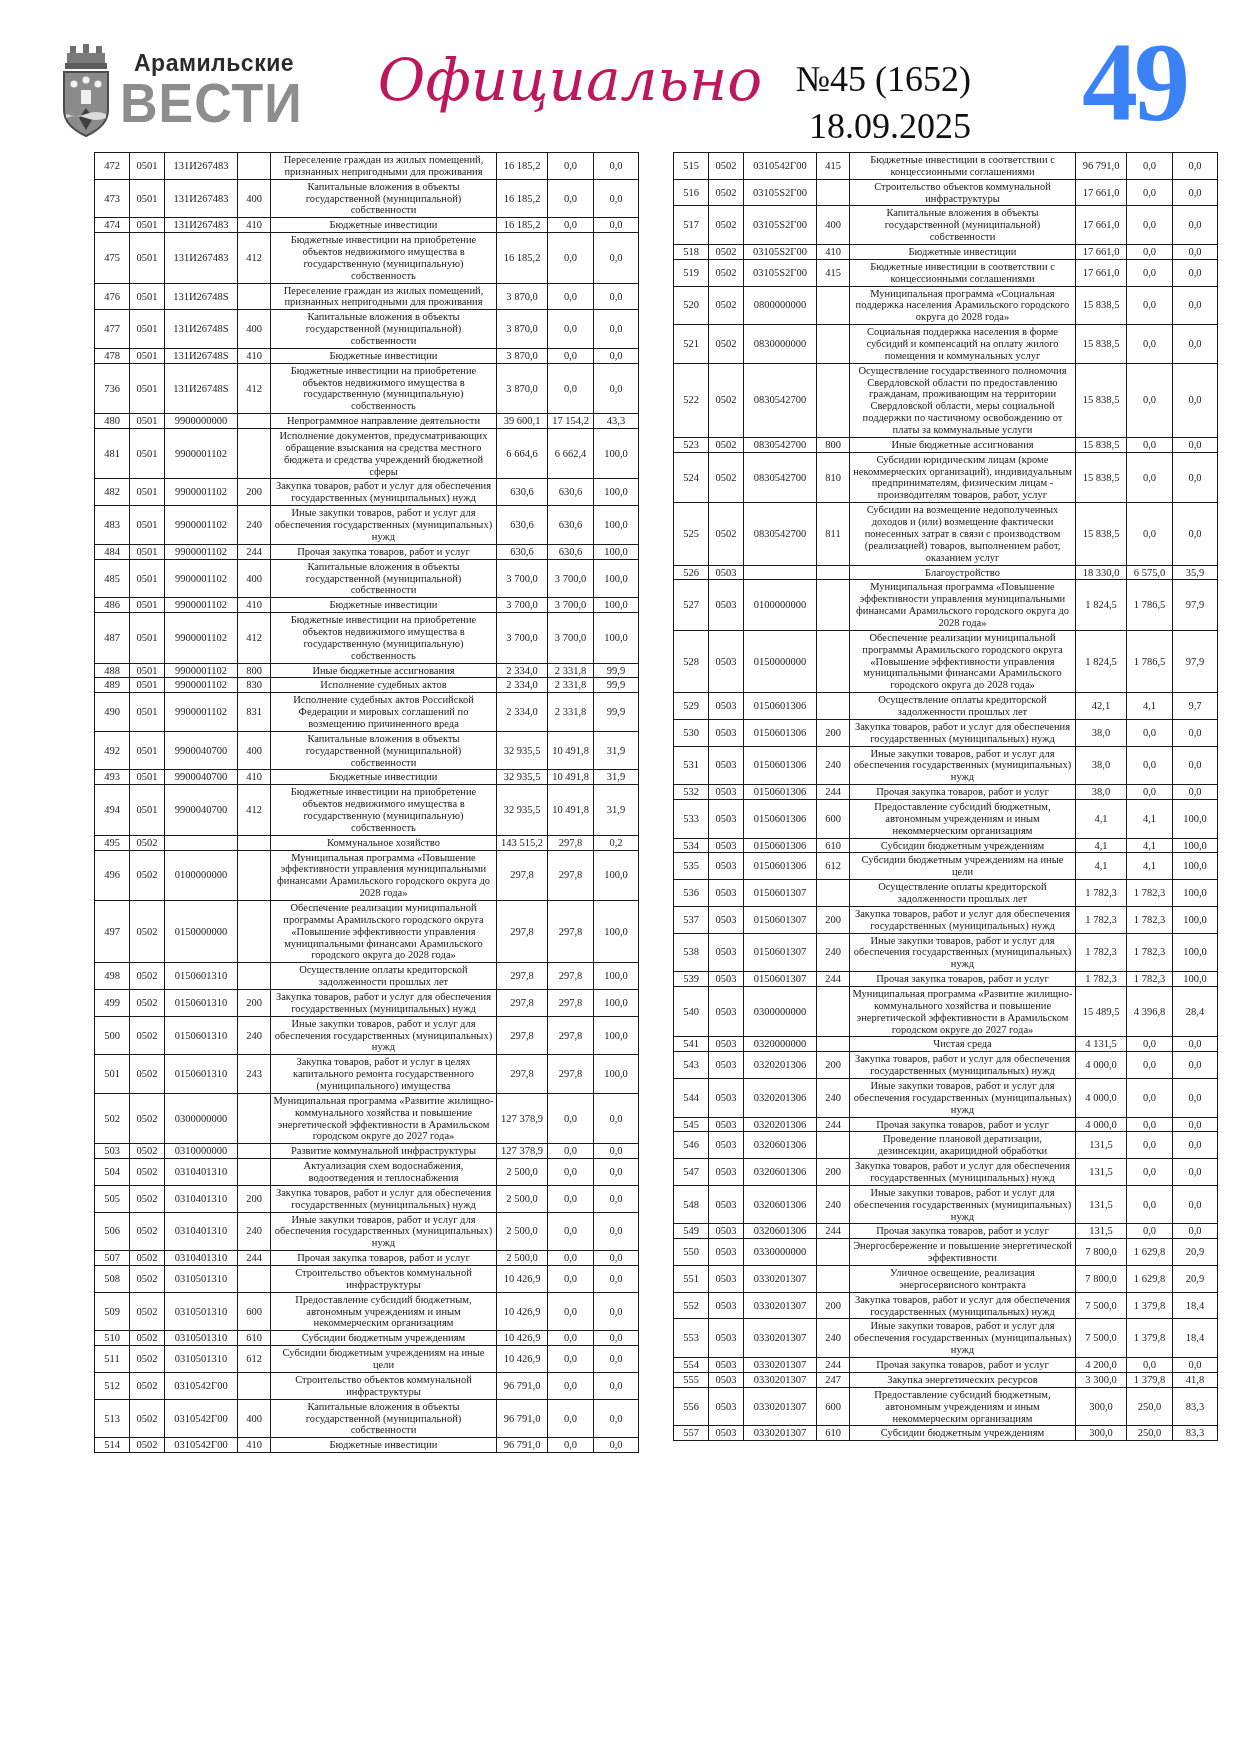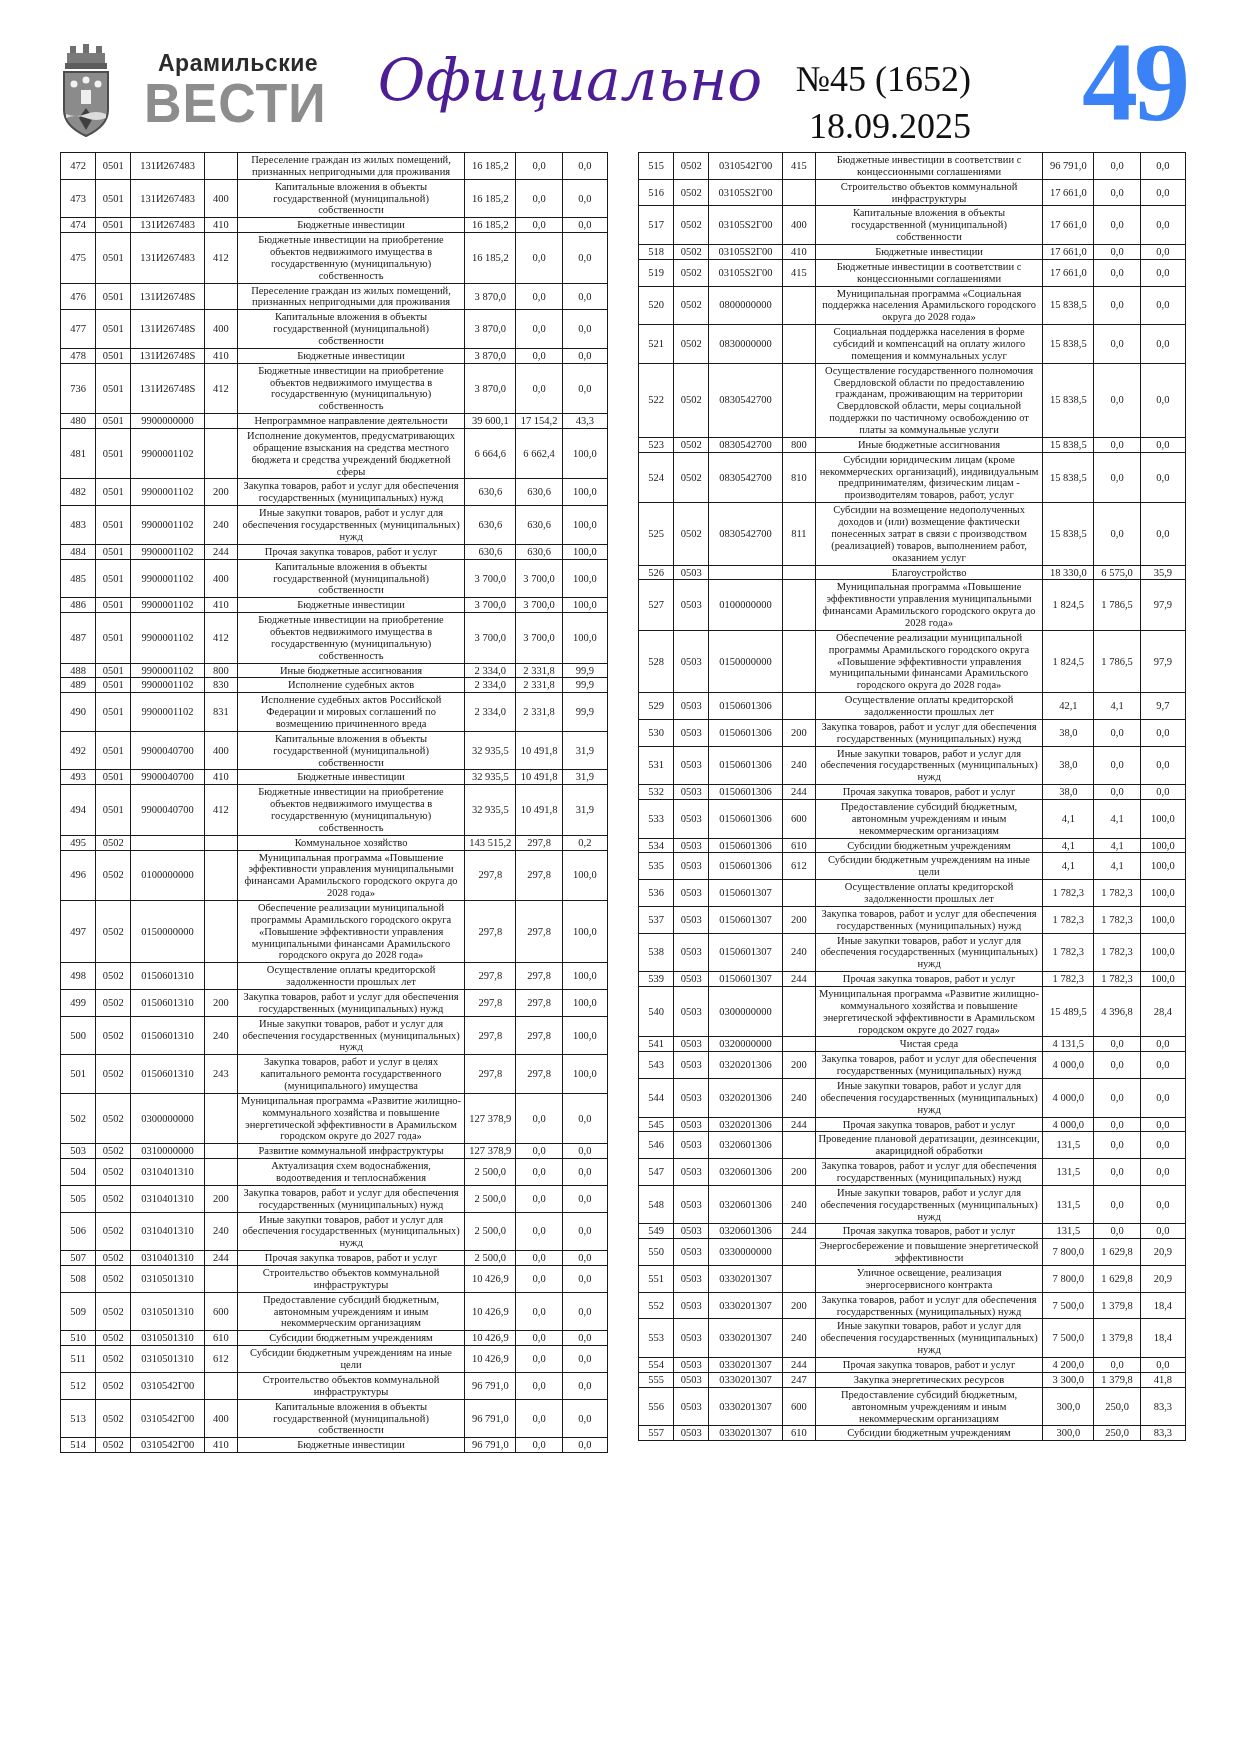--- a/index.html
+++ b/index.html
@@ -7,52 +7,52 @@
     width:1241px;height:1754px;position:relative;
     font-family:"Liberation Serif","DejaVu Serif",serif;
     color:#1a1a1a;overflow:hidden;
   }
   
   .masthead{
     position:absolute;top:38px;left:60px;right:55px;height:105px;
   }
   .brand{position:absolute;left:0;top:6px;display:flex;align-items:flex-start;}
   .emblem{width:52px;height:94px;margin-right:8px;}
-  .brand-text{display:flex;flex-direction:column;line-height:1;margin-left:24px;}
+  .brand-text{display:flex;flex-direction:column;line-height:1;}
   .brand-top{
     font-family:"Liberation Sans","DejaVu Sans",sans-serif;
     font-weight:bold;font-size:23px;color:#2b2b2b;letter-spacing:.5px;margin:8px 0 0 14px;
   }
   .brand-bottom{
     font-family:"Liberation Sans","DejaVu Sans",sans-serif;
     font-weight:bold;font-size:52px;color:#8d8d8d;letter-spacing:1px;margin-top:2px;
     transform:scaleY(1.05);
   }
   .section-title{
     position:absolute;left:300px;top:8px;width:420px;text-align:center;
-    font-style:italic;font-size:58px;font-weight:500;color:#4c1d95;
+    font-style:italic;font-size:58px;font-weight:500;color:#be185d;
     font-family:"DejaVu Serif","Liberation Serif",serif;
   }
   .issue-block{
     position:absolute;right:215px;top:18px;text-align:right;
     font-size:36px;color:#111;line-height:1.3;
   }
   .page-num{
     position:absolute;right:0;top:-12px;
     font-size:112px;font-weight:bold;color:#3b82f6;line-height:1;
     font-family:"Liberation Serif","DejaVu Serif",serif;letter-spacing:-4px;
   }
   
   .tables-wrap{
     position:absolute;top:152px;left:60px;right:55px;
     display:flex;justify-content:space-between;align-items:flex-start;
   }
   table.budget{
     border-collapse:collapse;table-layout:fixed;width:548px;
-    font-size:10.5px;line-height:1.13;
+    font-size:10.5px;line-height:1.13;margin-left:34px;
   }
   table.budget td{
     border:1px solid #1a1a1a;text-align:center;vertical-align:middle;
     padding:1px 2px;overflow:hidden;
   }
   col.c-n{width:35px;}  col.c-s{width:35px;}  col.c-c{width:73px;}
   col.c-t{width:33px;}  col.c-name{width:226px;}
   col.c-v1{width:51px;} col.c-v2{width:46px;} col.c-v3{width:45px;}
 </style>
 </head>

